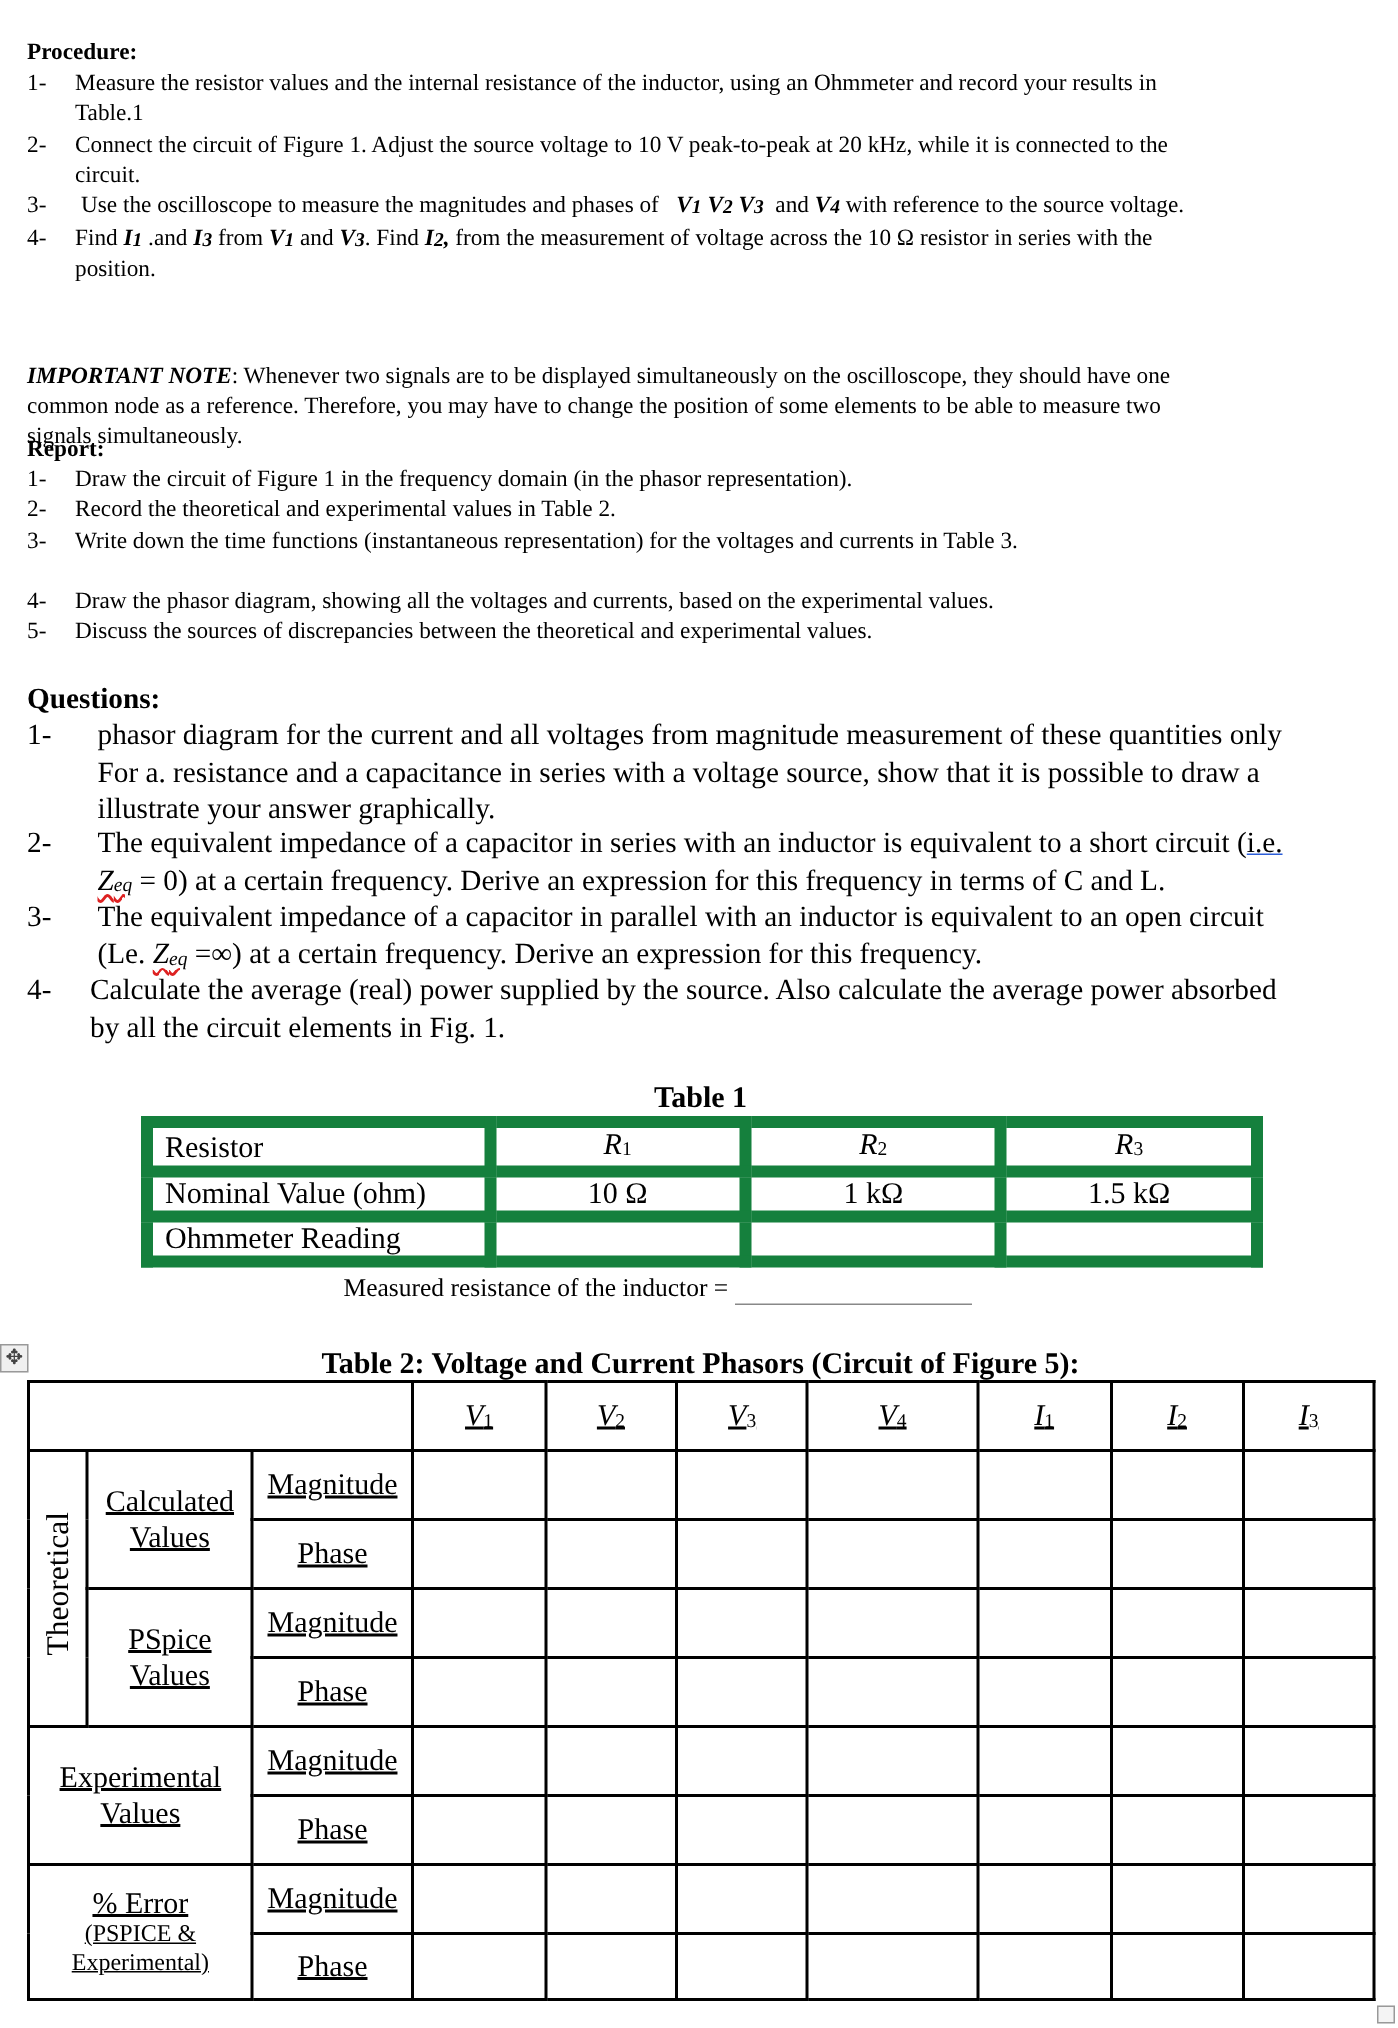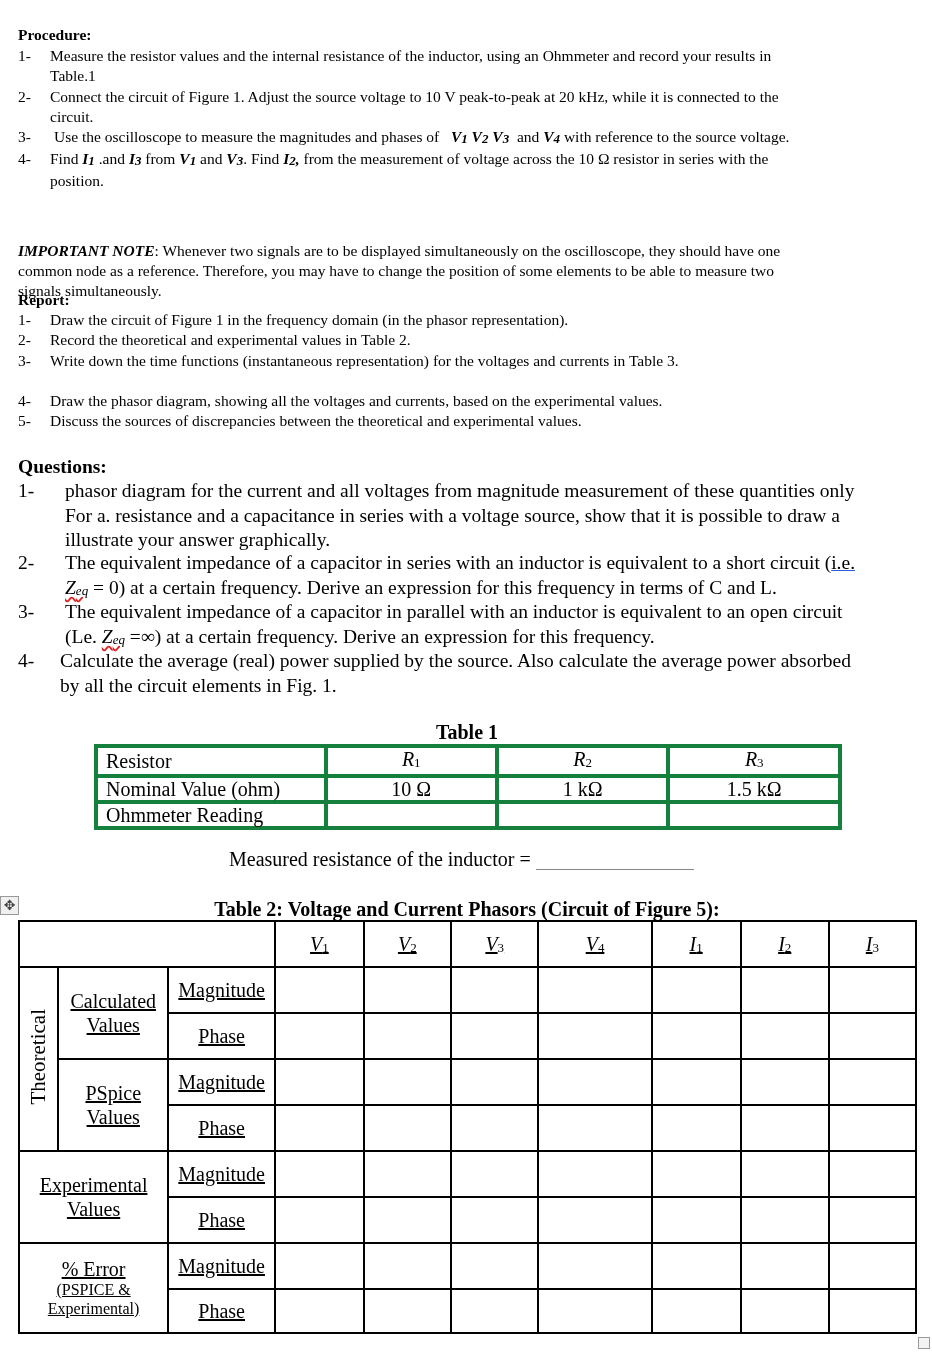--- a/index.html
+++ b/index.html
@@ -8,21 +8,21 @@
   .abs { position: absolute; }
   .s15 { font-size: 15.5px; line-height: 20px; }
   .s19 { font-size: 19.5px; line-height: 24.5px; }
   .bold { font-weight: bold; }
   .item { position: absolute; }
   .num { position: absolute; left: 0; }
   .txt { position: absolute; }
   i.v { font-weight: bold; font-style: italic; }
   .line { white-space: nowrap; }
   table { border-collapse: collapse; }
-  .t1 td { border: 4px solid #15803d; height: 22px; padding: 0 8px; font-size: 20px; line-height: 22px; margin-top: 20px; }
+  .t1 td { border: 8px solid #15803d; height: 22px; padding: 0 8px; font-size: 20px; line-height: 22px; margin-top: 20px; }
   .t2 td { border: 2px solid #000; padding: 0; text-align: center; font-size: 20px; }
   .center { text-align: center; }
   .sub { font-size: 13px; vertical-align: -1px; }
   .squig { text-decoration: underline wavy #d22; text-underline-offset: 3px; }
   .blue-ul { text-decoration: underline; text-decoration-color: #2b5dd8; }
   .vert { writing-mode: vertical-rl; transform: rotate(180deg); font-size: 21px; }
 </style>
 </head>
 <body>
 
@@ -162,21 +162,21 @@
   </tr>
   <tr>
     <td>Ohmmeter Reading</td>
     <td class="center"></td>
     <td class="center"></td>
     <td class="center"></td>
   </tr>
 </tbody>
   </table>
 
-<div class="abs line" style="left:229px;top:848px;font-size:20px;line-height:22px;">
+<div class="abs line" style="left:229px;top:848px;font-size:17px;line-height:22px;">
   <span>Measured resistance of the inductor =</span>
   <span style="display:inline-block;width:158px;border-bottom:1px solid #888;height:18px;vertical-align:bottom;"></span>
 </div>
 
 <div class="abs" style="left:0;top:896px;width:17px;height:17px;border:1px solid #999;background:#f0f0f0;color:#444;font-size:14px;line-height:17px;text-align:center;">✥</div>
 <div class="abs bold center" style="left:18px;top:898px;width:898px;font-size:20px;line-height:22px;">Table 2: Voltage and Current Phasors (Circuit of Figure 5):</div>
 
 <table class="abs t2" style="left:18px;top:920px;width:899px;text-decoration:underline;">
   <colgroup>
     <col style="width:40px">

